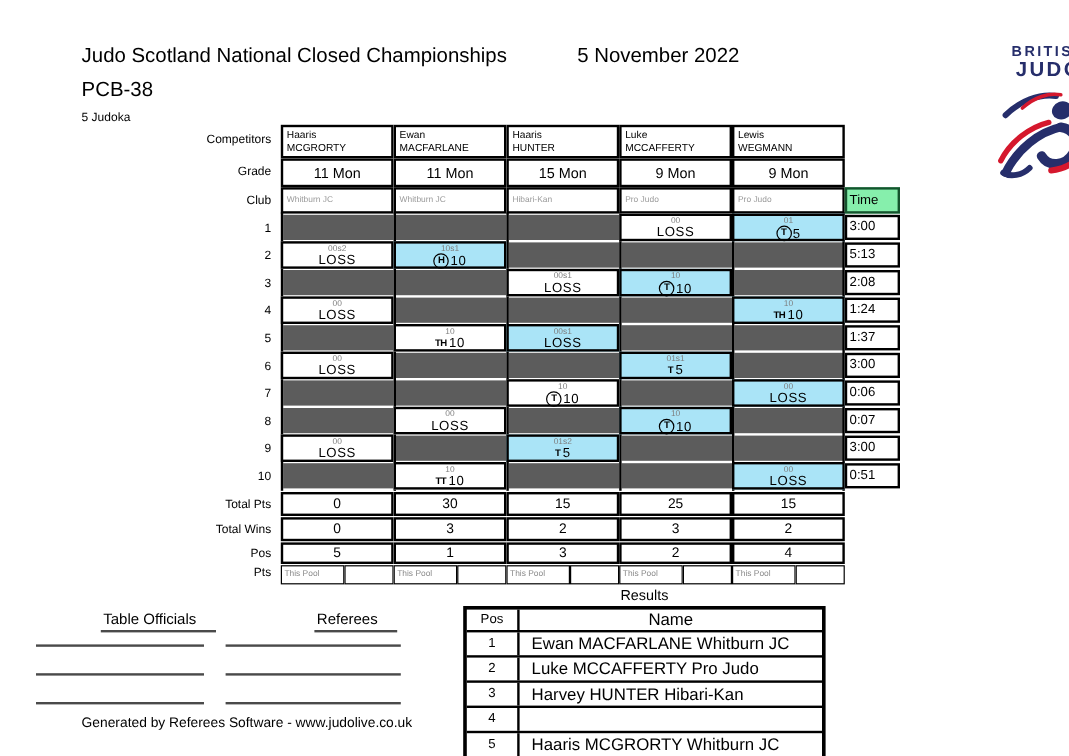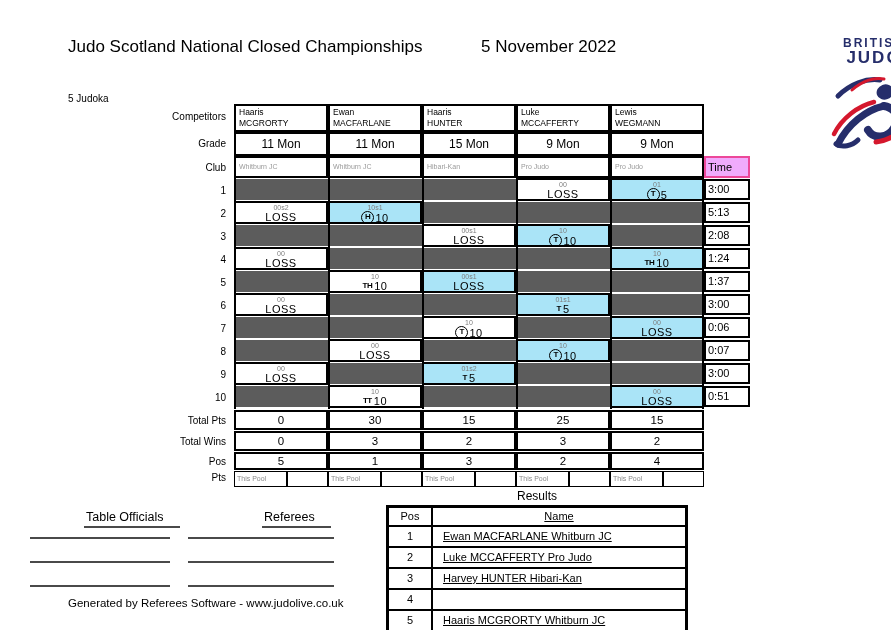--- a/index.html
+++ b/index.html
@@ -15,21 +15,21 @@
   .logo-t2{font-size:17px;font-weight:bold;letter-spacing:2px;margin-top:-2px;}
   
   .lbl{left:20px;width:168px;text-align:right;font-size:10px;white-space:nowrap;}
   
   .hdr-comp{height:28px;width:94px;border:2px solid #000;box-sizing:border-box;background:#fff;
             font-size:8.5px;line-height:11px;padding:1px 0 0 3px;overflow:hidden;}
   .hdr-grade{height:24px;width:94px;border:2px solid #000;box-sizing:border-box;background:#fff;
              font-size:12px;line-height:20px;text-align:center;}
   .hdr-club{height:22px;width:94px;border:2px solid #000;box-sizing:border-box;background:#fff;
             font-size:7px;line-height:18px;padding-left:3px;color:#9a9a9a;overflow:hidden;}
-  .hdr-time{height:22px;width:46px;border:2px solid #ec4899;box-sizing:border-box;background:#f0abfc;
+  .hdr-time{height:22px;width:46px;border:2px solid #14532d;box-sizing:border-box;background:#86efac;
             font-size:11px;line-height:18px;padding-left:2px;}
   .vline{width:2px;background:#000;}
   .cell-empty{width:92px;height:21px;background:#5c5c5c;z-index:1;}
   .cell-score{width:94px;height:23px;border:2px solid #000;box-sizing:border-box;background:#fff;z-index:3;
               display:flex;flex-direction:column;align-items:center;}
   .cell-score .tag{font-size:7px;line-height:7px;color:#7d7d7d;height:7px;margin-top:1px;}
   .cell-score .valrow{display:flex;align-items:center;line-height:12px;font-size:11px;letter-spacing:0.5px;}
   .circ{display:inline-block;width:11px;height:11px;border:1px solid #000;border-radius:50%;
         font-size:8px;line-height:10px;text-align:center;letter-spacing:0;margin-right:1px;font-weight:bold;}
   .sym{font-size:8px;font-weight:bold;margin-right:2px;letter-spacing:-0.5px;}
@@ -39,36 +39,37 @@
             font-size:11.5px;text-align:center;}
   .pts-left{width:53px;height:16px;border:1px solid #000;box-sizing:border-box;background:#fff;
             font-size:7px;line-height:14px;color:#8a8a8a;padding-left:2px;}
   .pts-right{width:41px;height:16px;border:1px solid #000;box-sizing:border-box;background:#fff;}
   
   .results-title{left:348px;top:489px;width:302px;text-align:center;font-size:12px;}
   .results-table{left:348px;top:505px;width:302px;border:3px solid #000;box-sizing:border-box;background:#fff;}
   .res-row{display:flex;border-bottom:2px solid #000;}
   .res-row:last-child{border-bottom:none;}
   .res-pos{width:42px;border-right:2px solid #000;text-align:center;font-size:11px;}
-  .res-name{flex:1;font-size:11px;padding-left:10px;text-decoration:underline;}
+  .res-name{flex:1;font-size:14px;padding-left:10px;}
   .res-hdr .res-pos,.res-hdr .res-name{line-height:17px;height:17px;}
   .res-hdr .res-name{text-align:center;padding-left:0;}
   .res-body .res-pos,.res-body .res-name{line-height:19px;height:19px;}
   
   .off-title{font-size:12.5px;border-bottom:2px solid #4a4a4a;padding:0 16px 2px 2px;white-space:nowrap;}
   .sig-line{height:0;border-bottom:2px solid #4a4a4a;}
   .footer{left:30px;top:597px;font-size:11.5px;}
 </style>
 </head>
 <body>
 
 <div class="page">
 
   <div class="abs" style="left:30px;top:33px;">
     <div class="title-line">Judo Scotland National Closed Championships</div>
+    <div class="title-line">PCB-38</div>
   </div>
   <div class="abs judoka-count" style="left:30px;top:93px;">5 Judoka</div>
 
   <div class="abs" style="left:443px;top:33px;">
     <div class="title-line">5 November 2022</div>
   </div>
 
   <div class="abs logo-wrap">
     <div class="logo-t1" style="color:#262e6b;">BRITISH</div>
     <div class="logo-t2" style="color:#262e6b;">JUDO</div>

